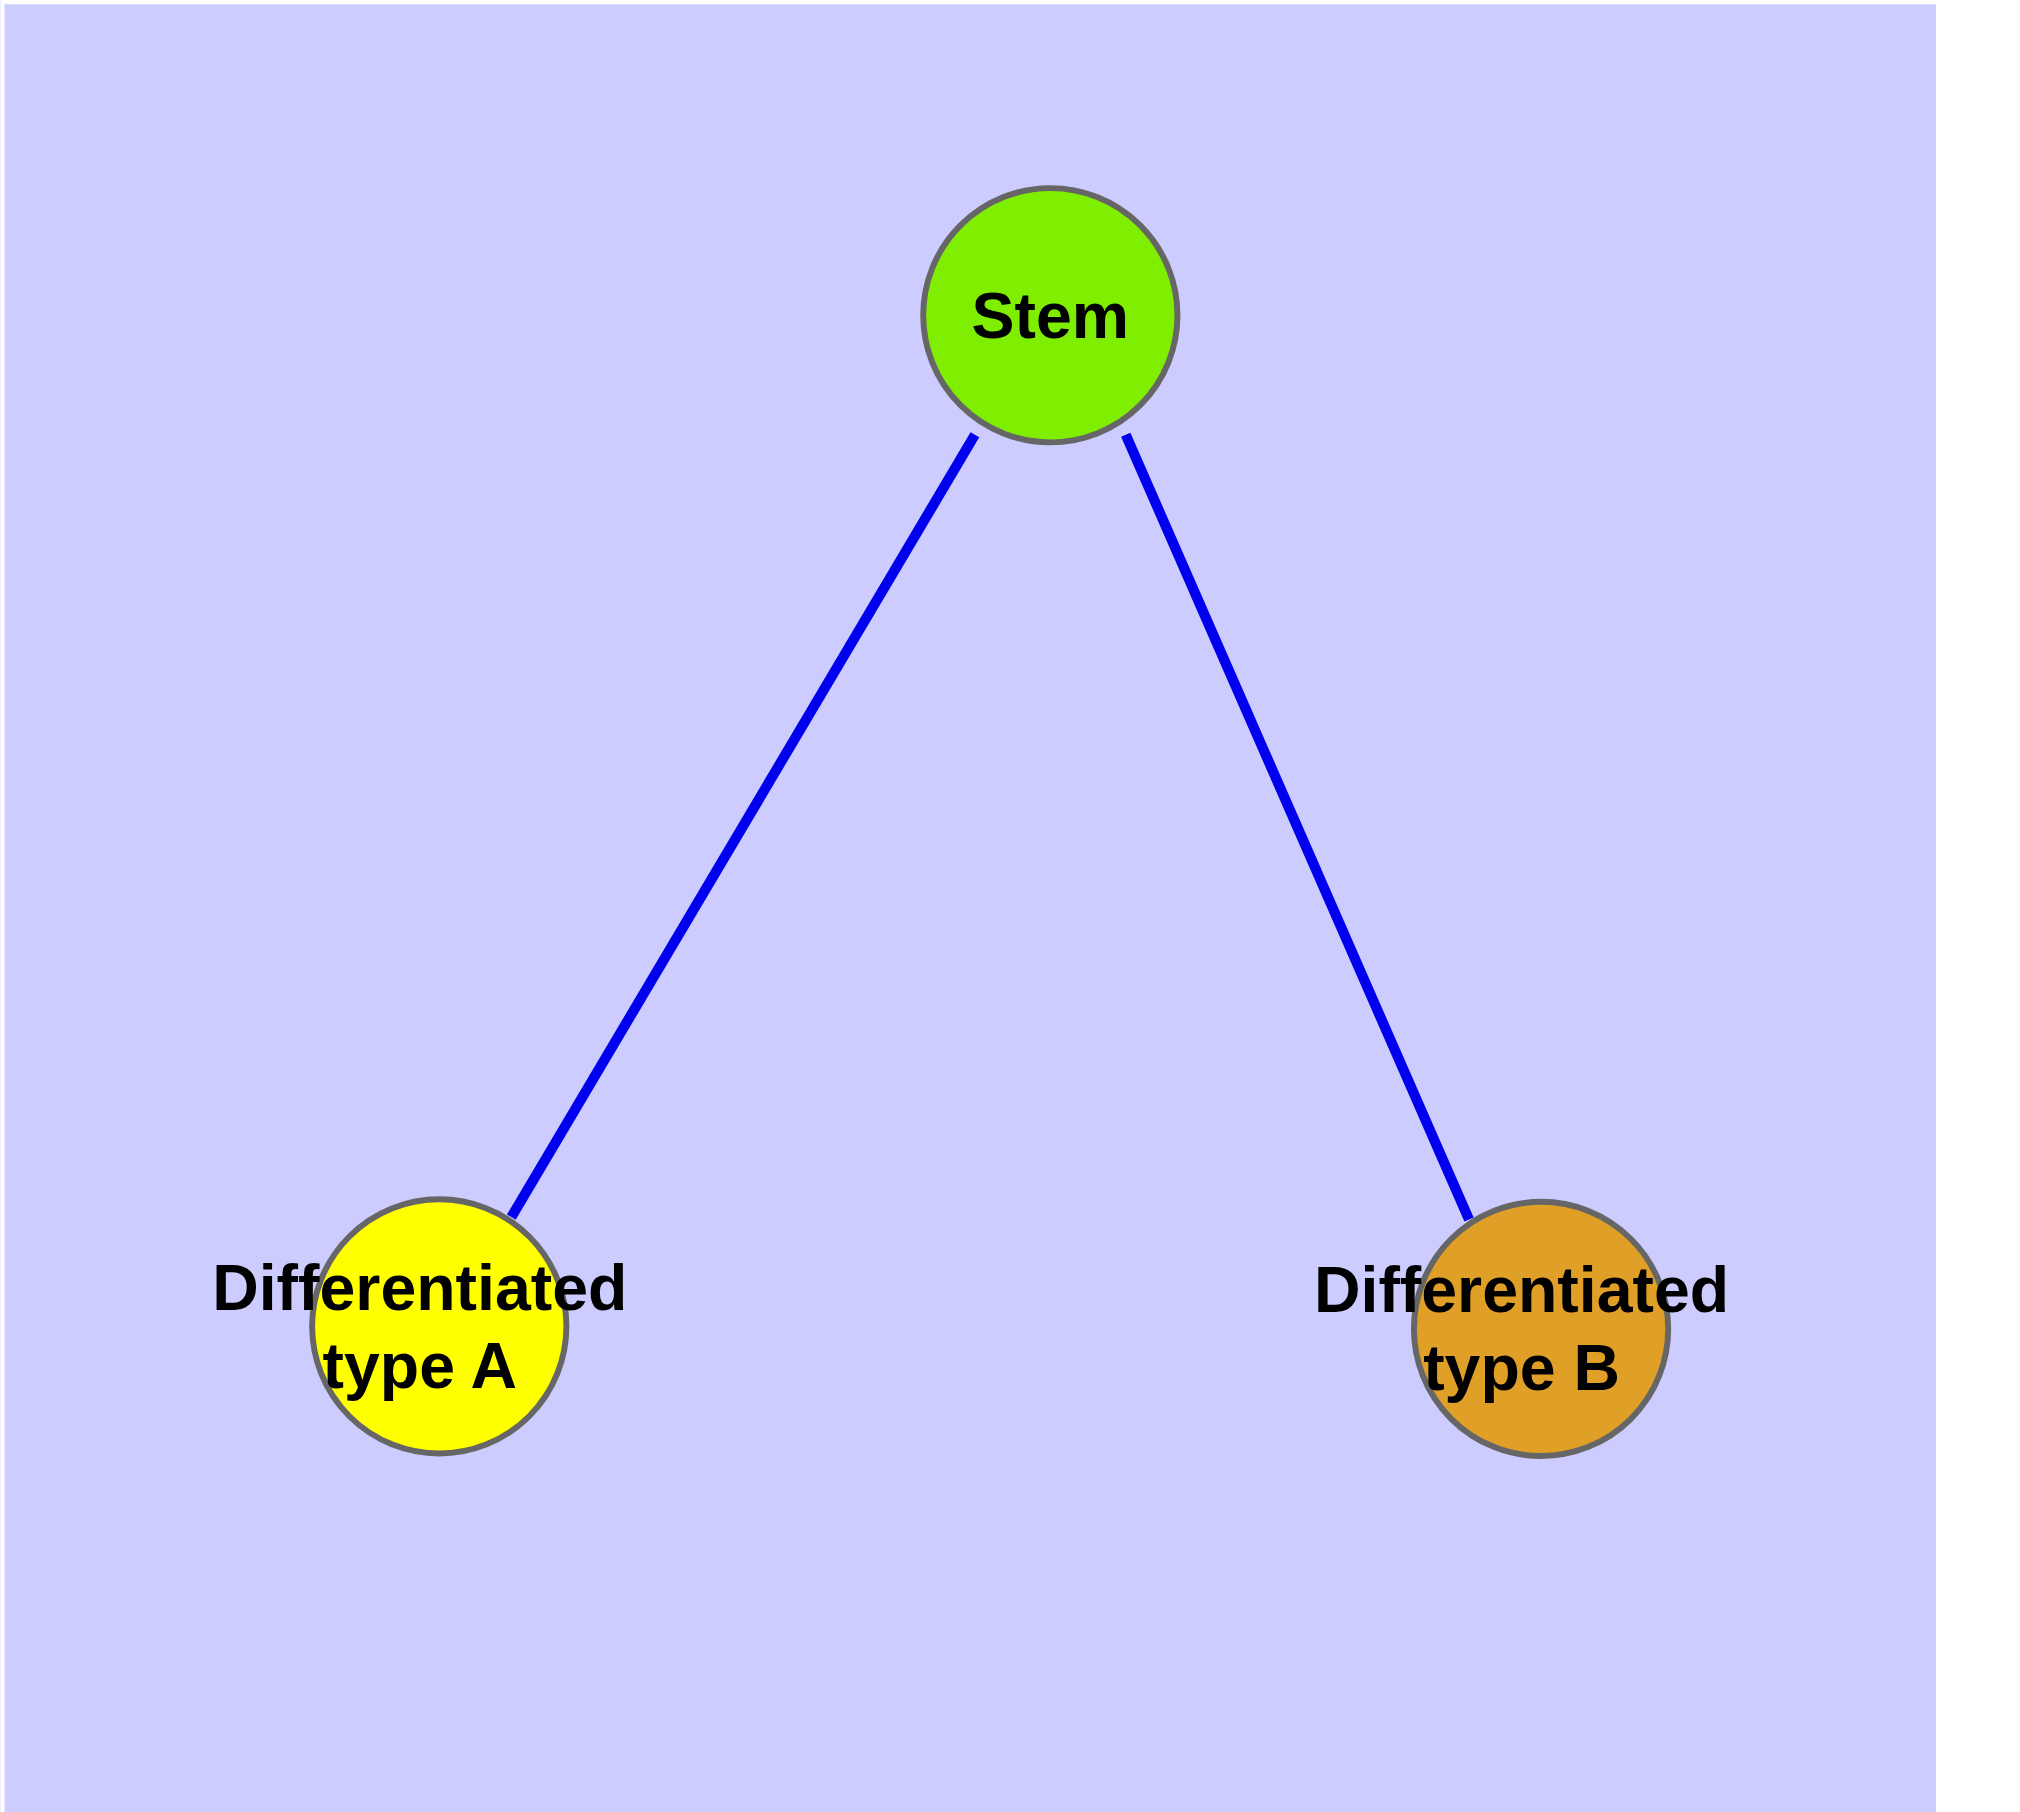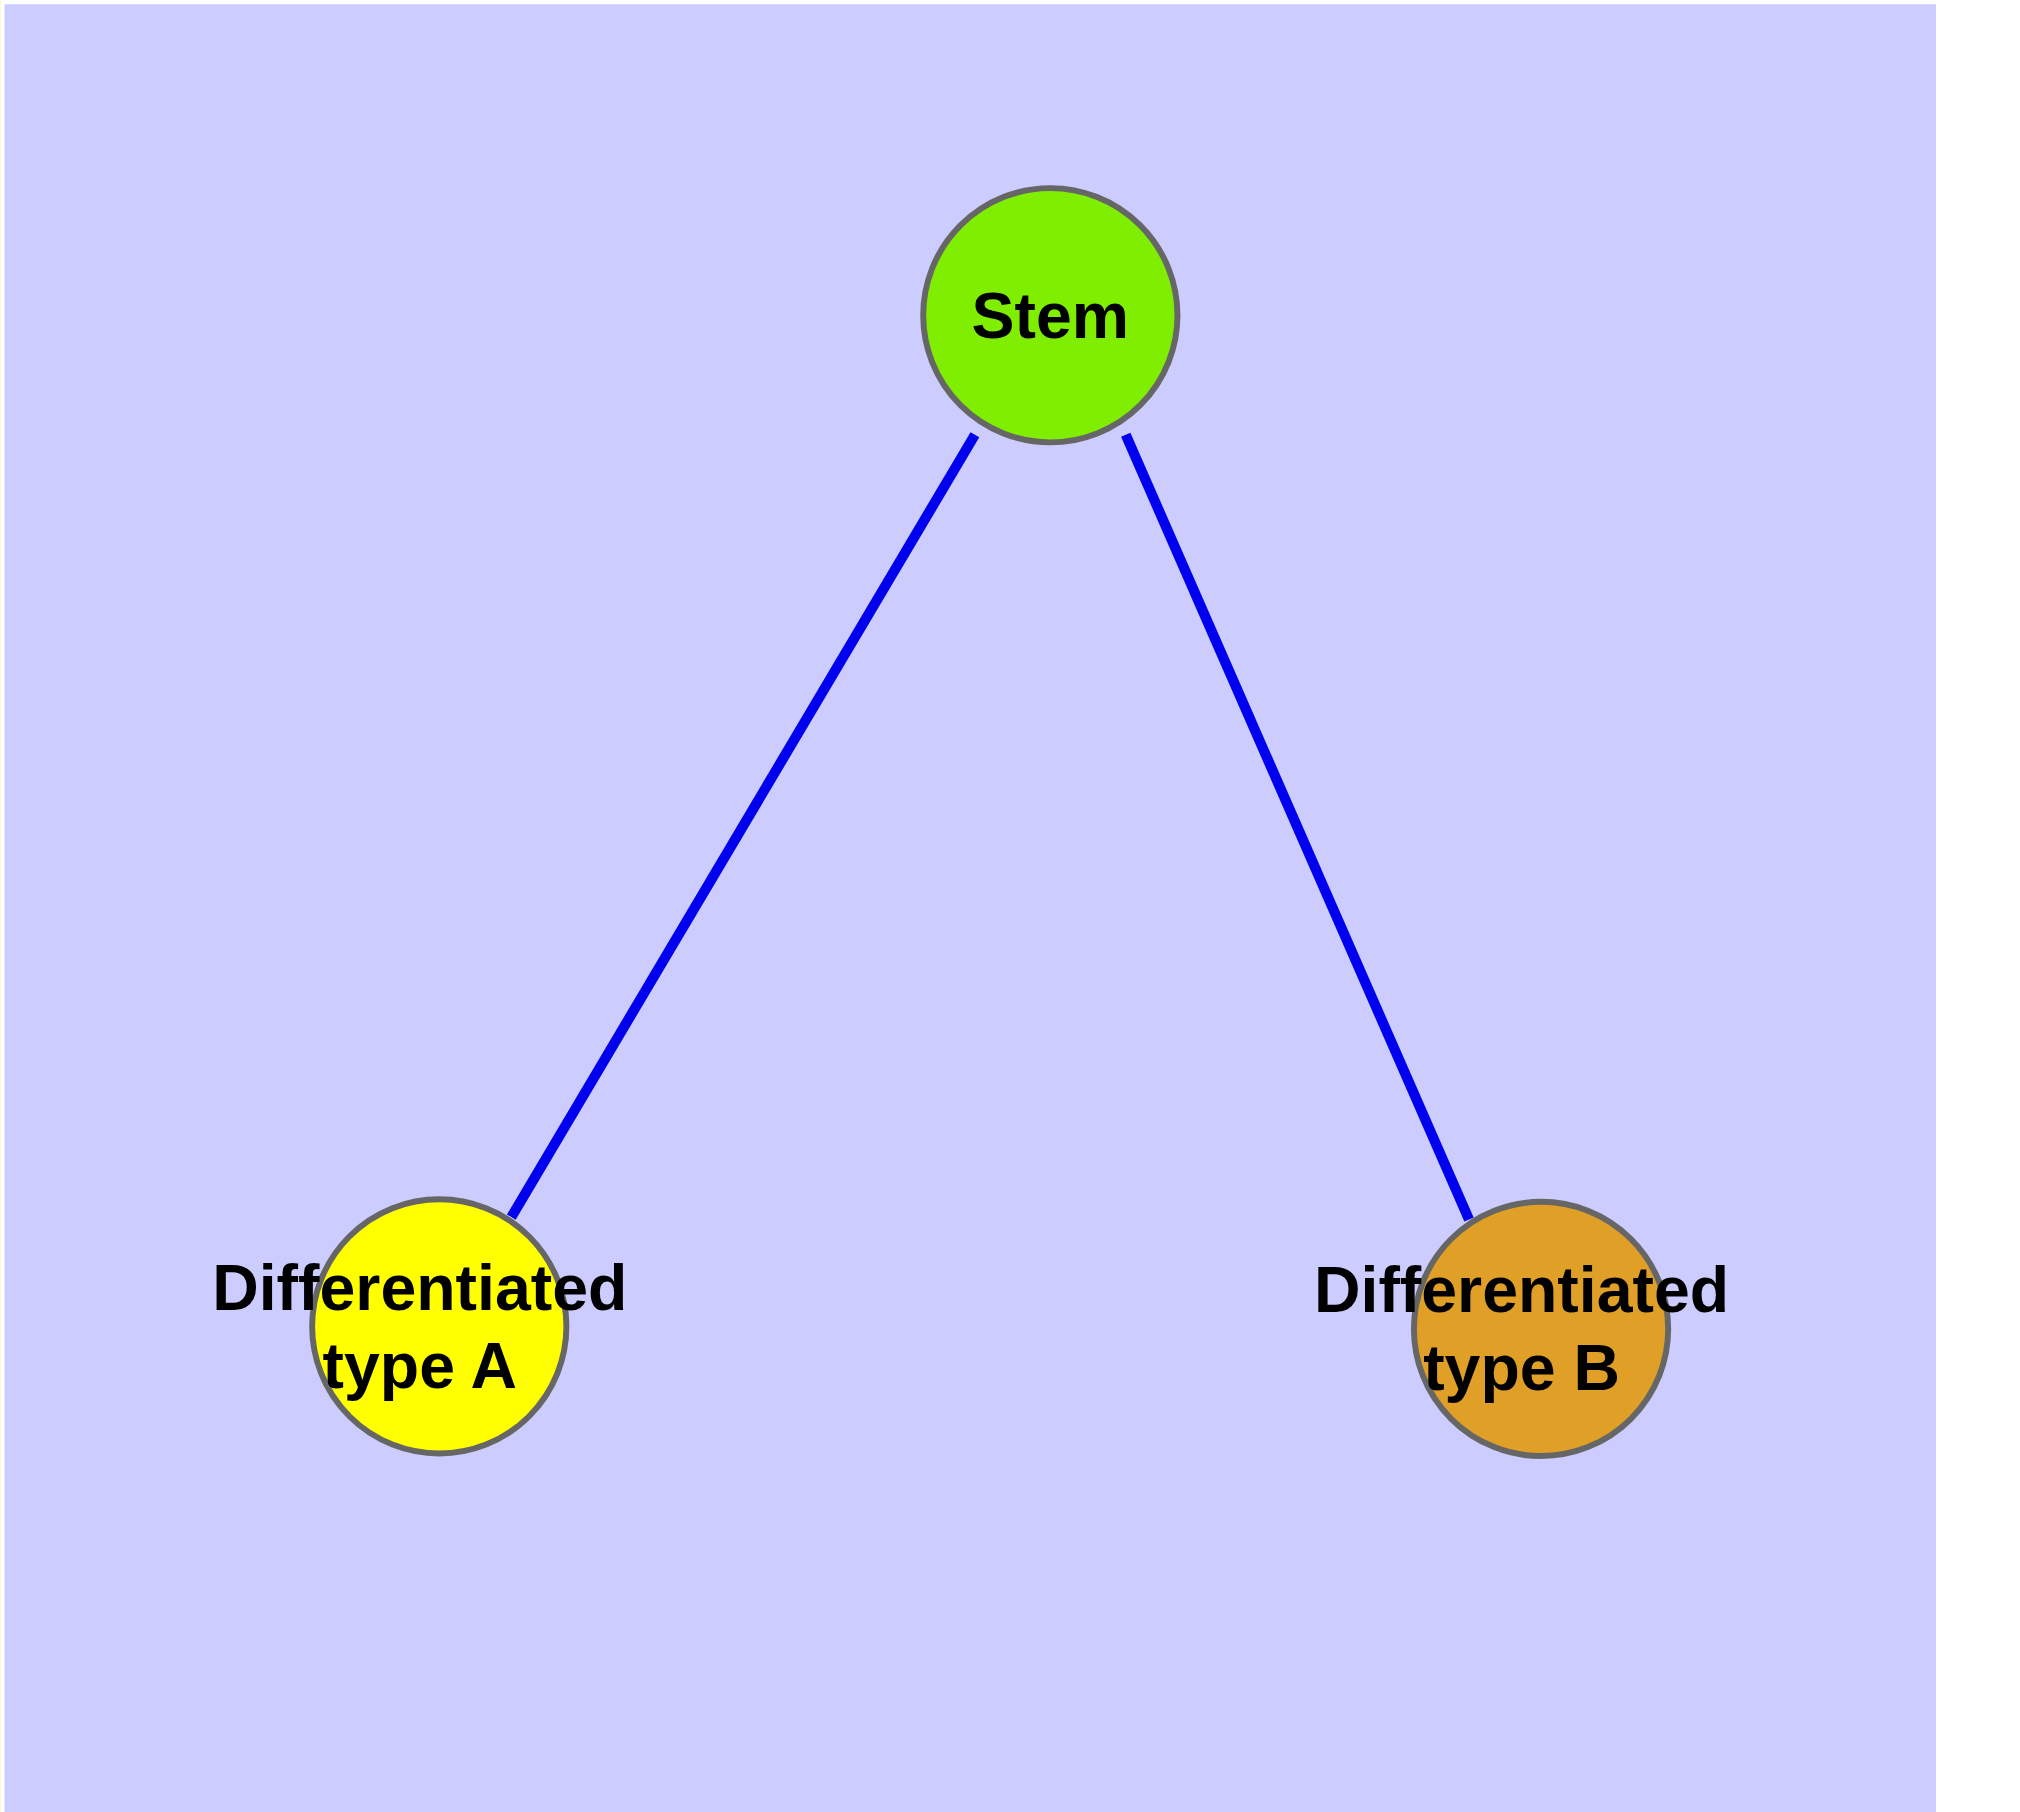--- a/index.html
+++ b/index.html
@@ -10,21 +10,21 @@
   body {
     width: 2021px;
     height: 1812px;
     overflow: hidden;
     font-family: "Liberation Sans", sans-serif;
   }
   #diagram-root {
     position: relative;
     width: 2021px;
     height: 1812px;
-    background: #fde047;
+    background: #c4b5fd;
   }
   #graph-canvas {
     position: absolute;
     left: 0;
     top: 0;
     width: 2021px;
     height: 1812px;
     display: block;
   }
   .node-label-text {

